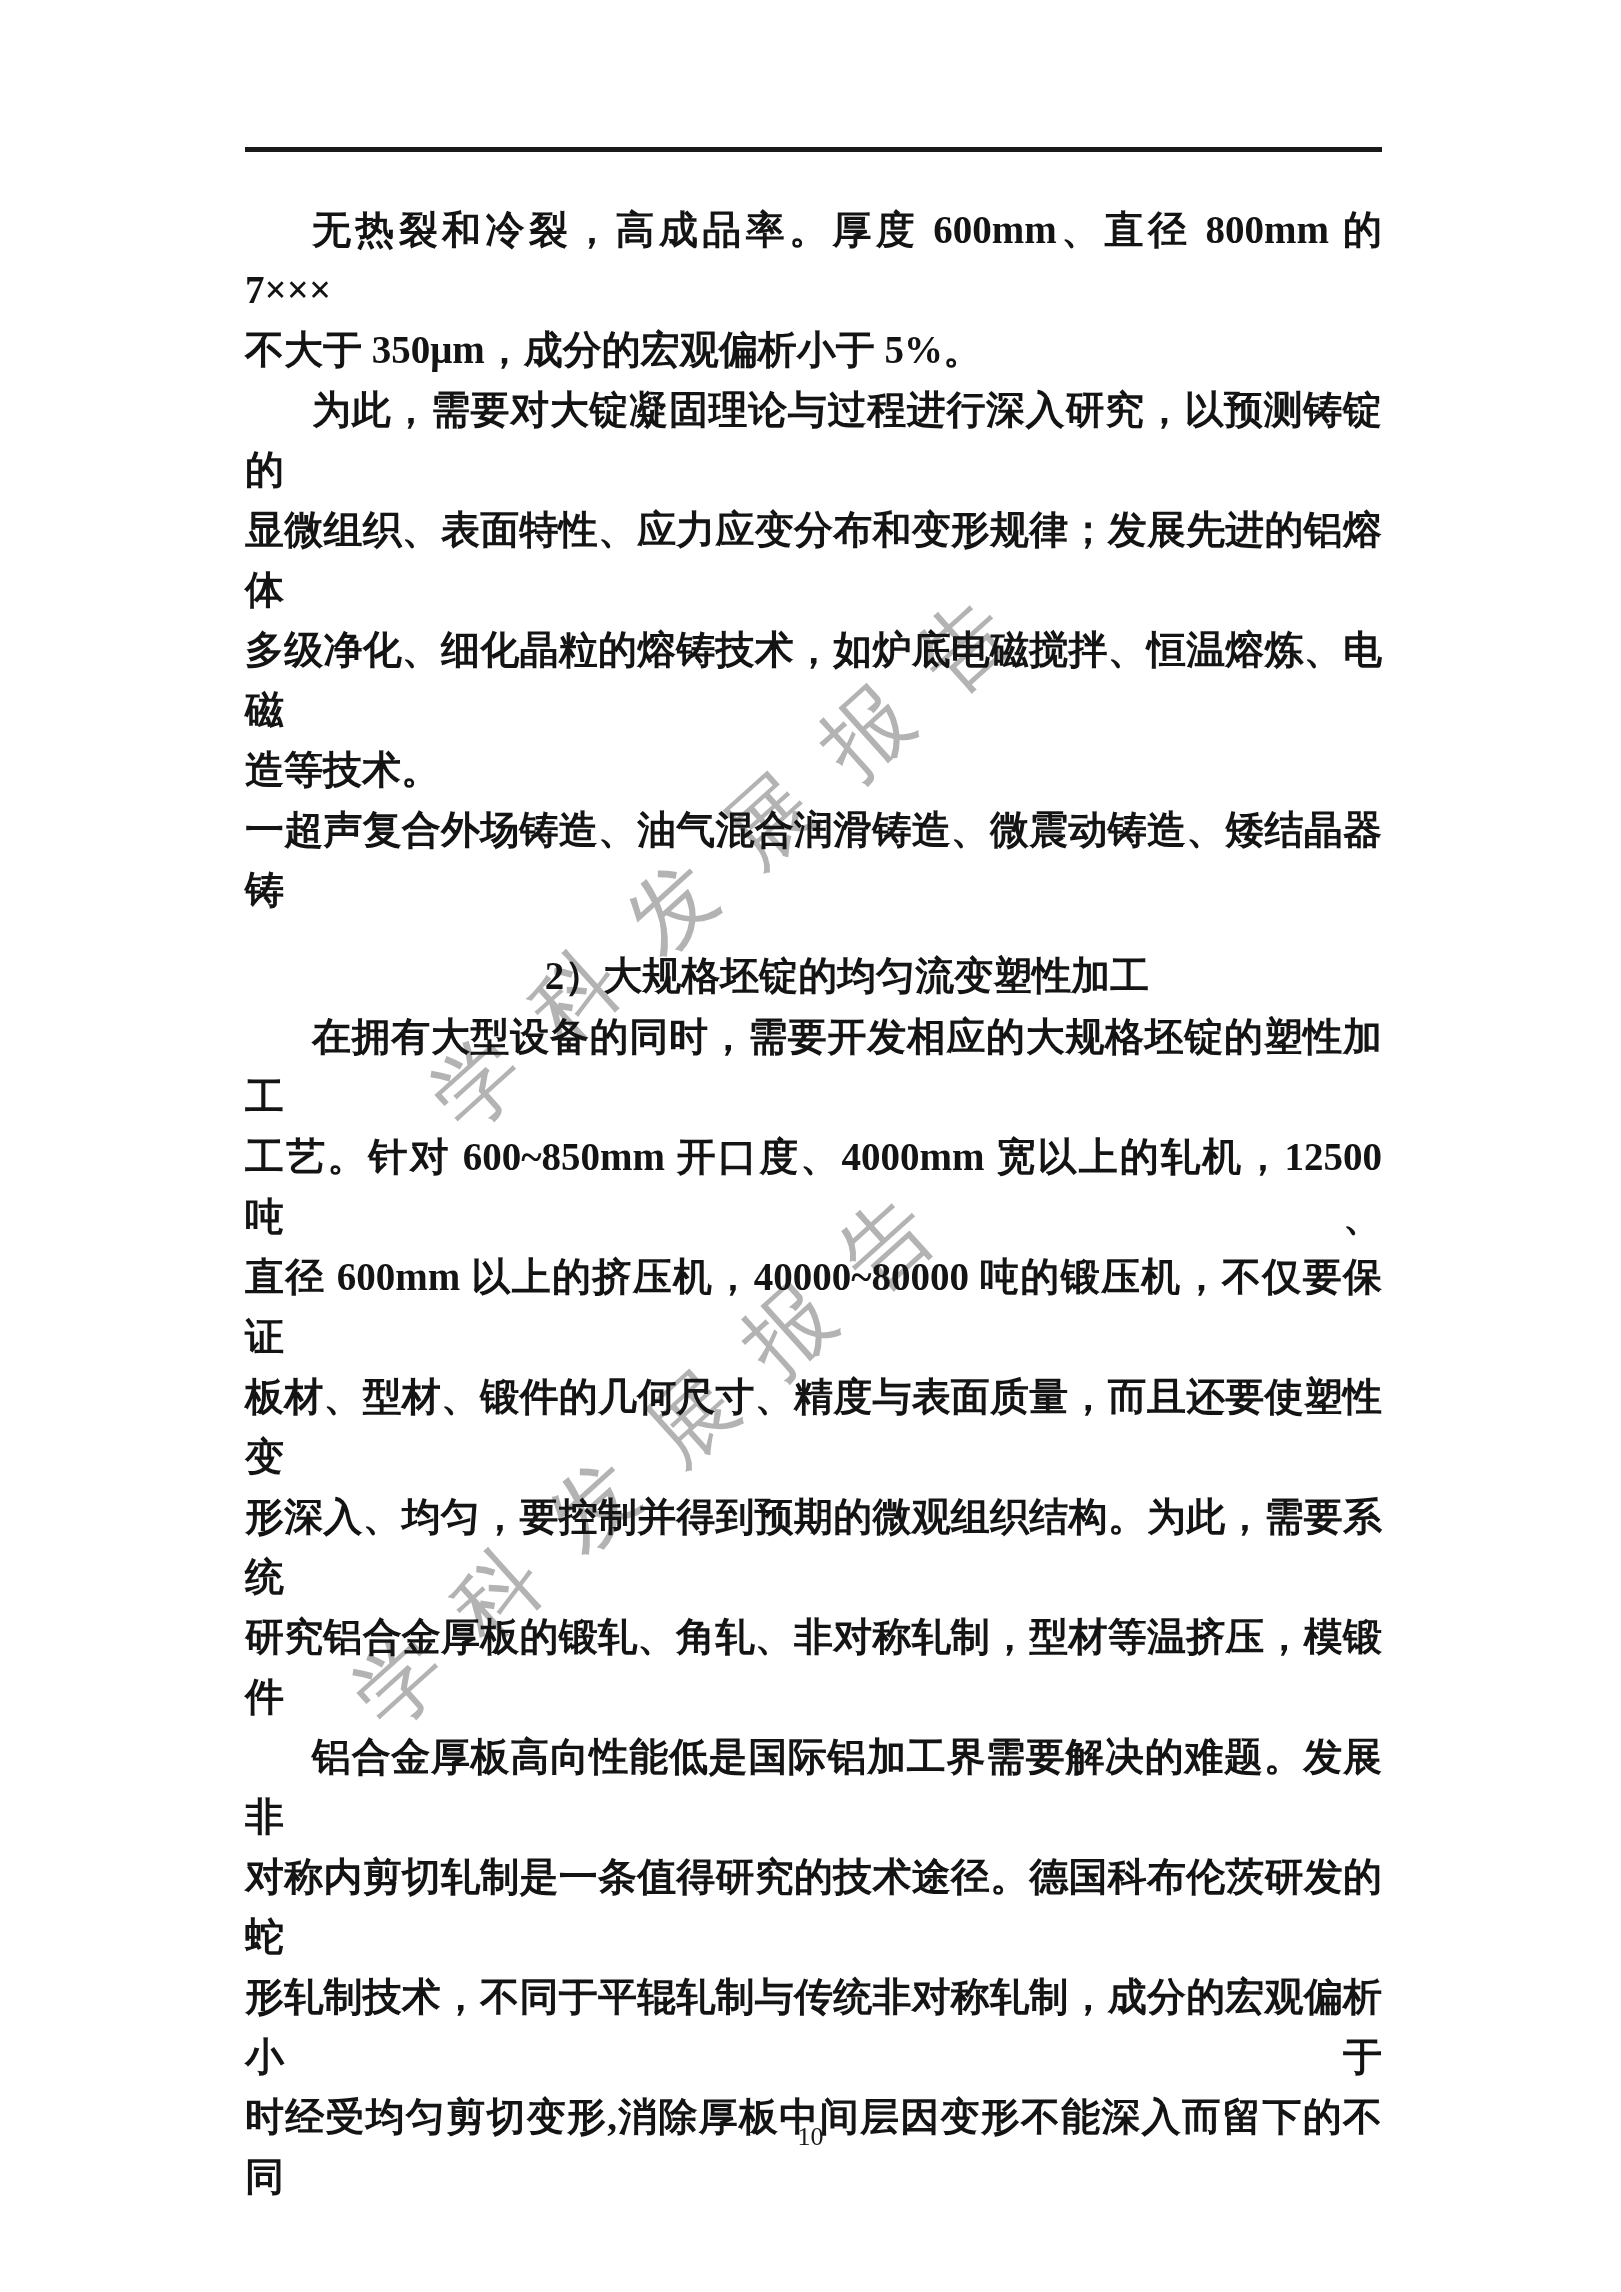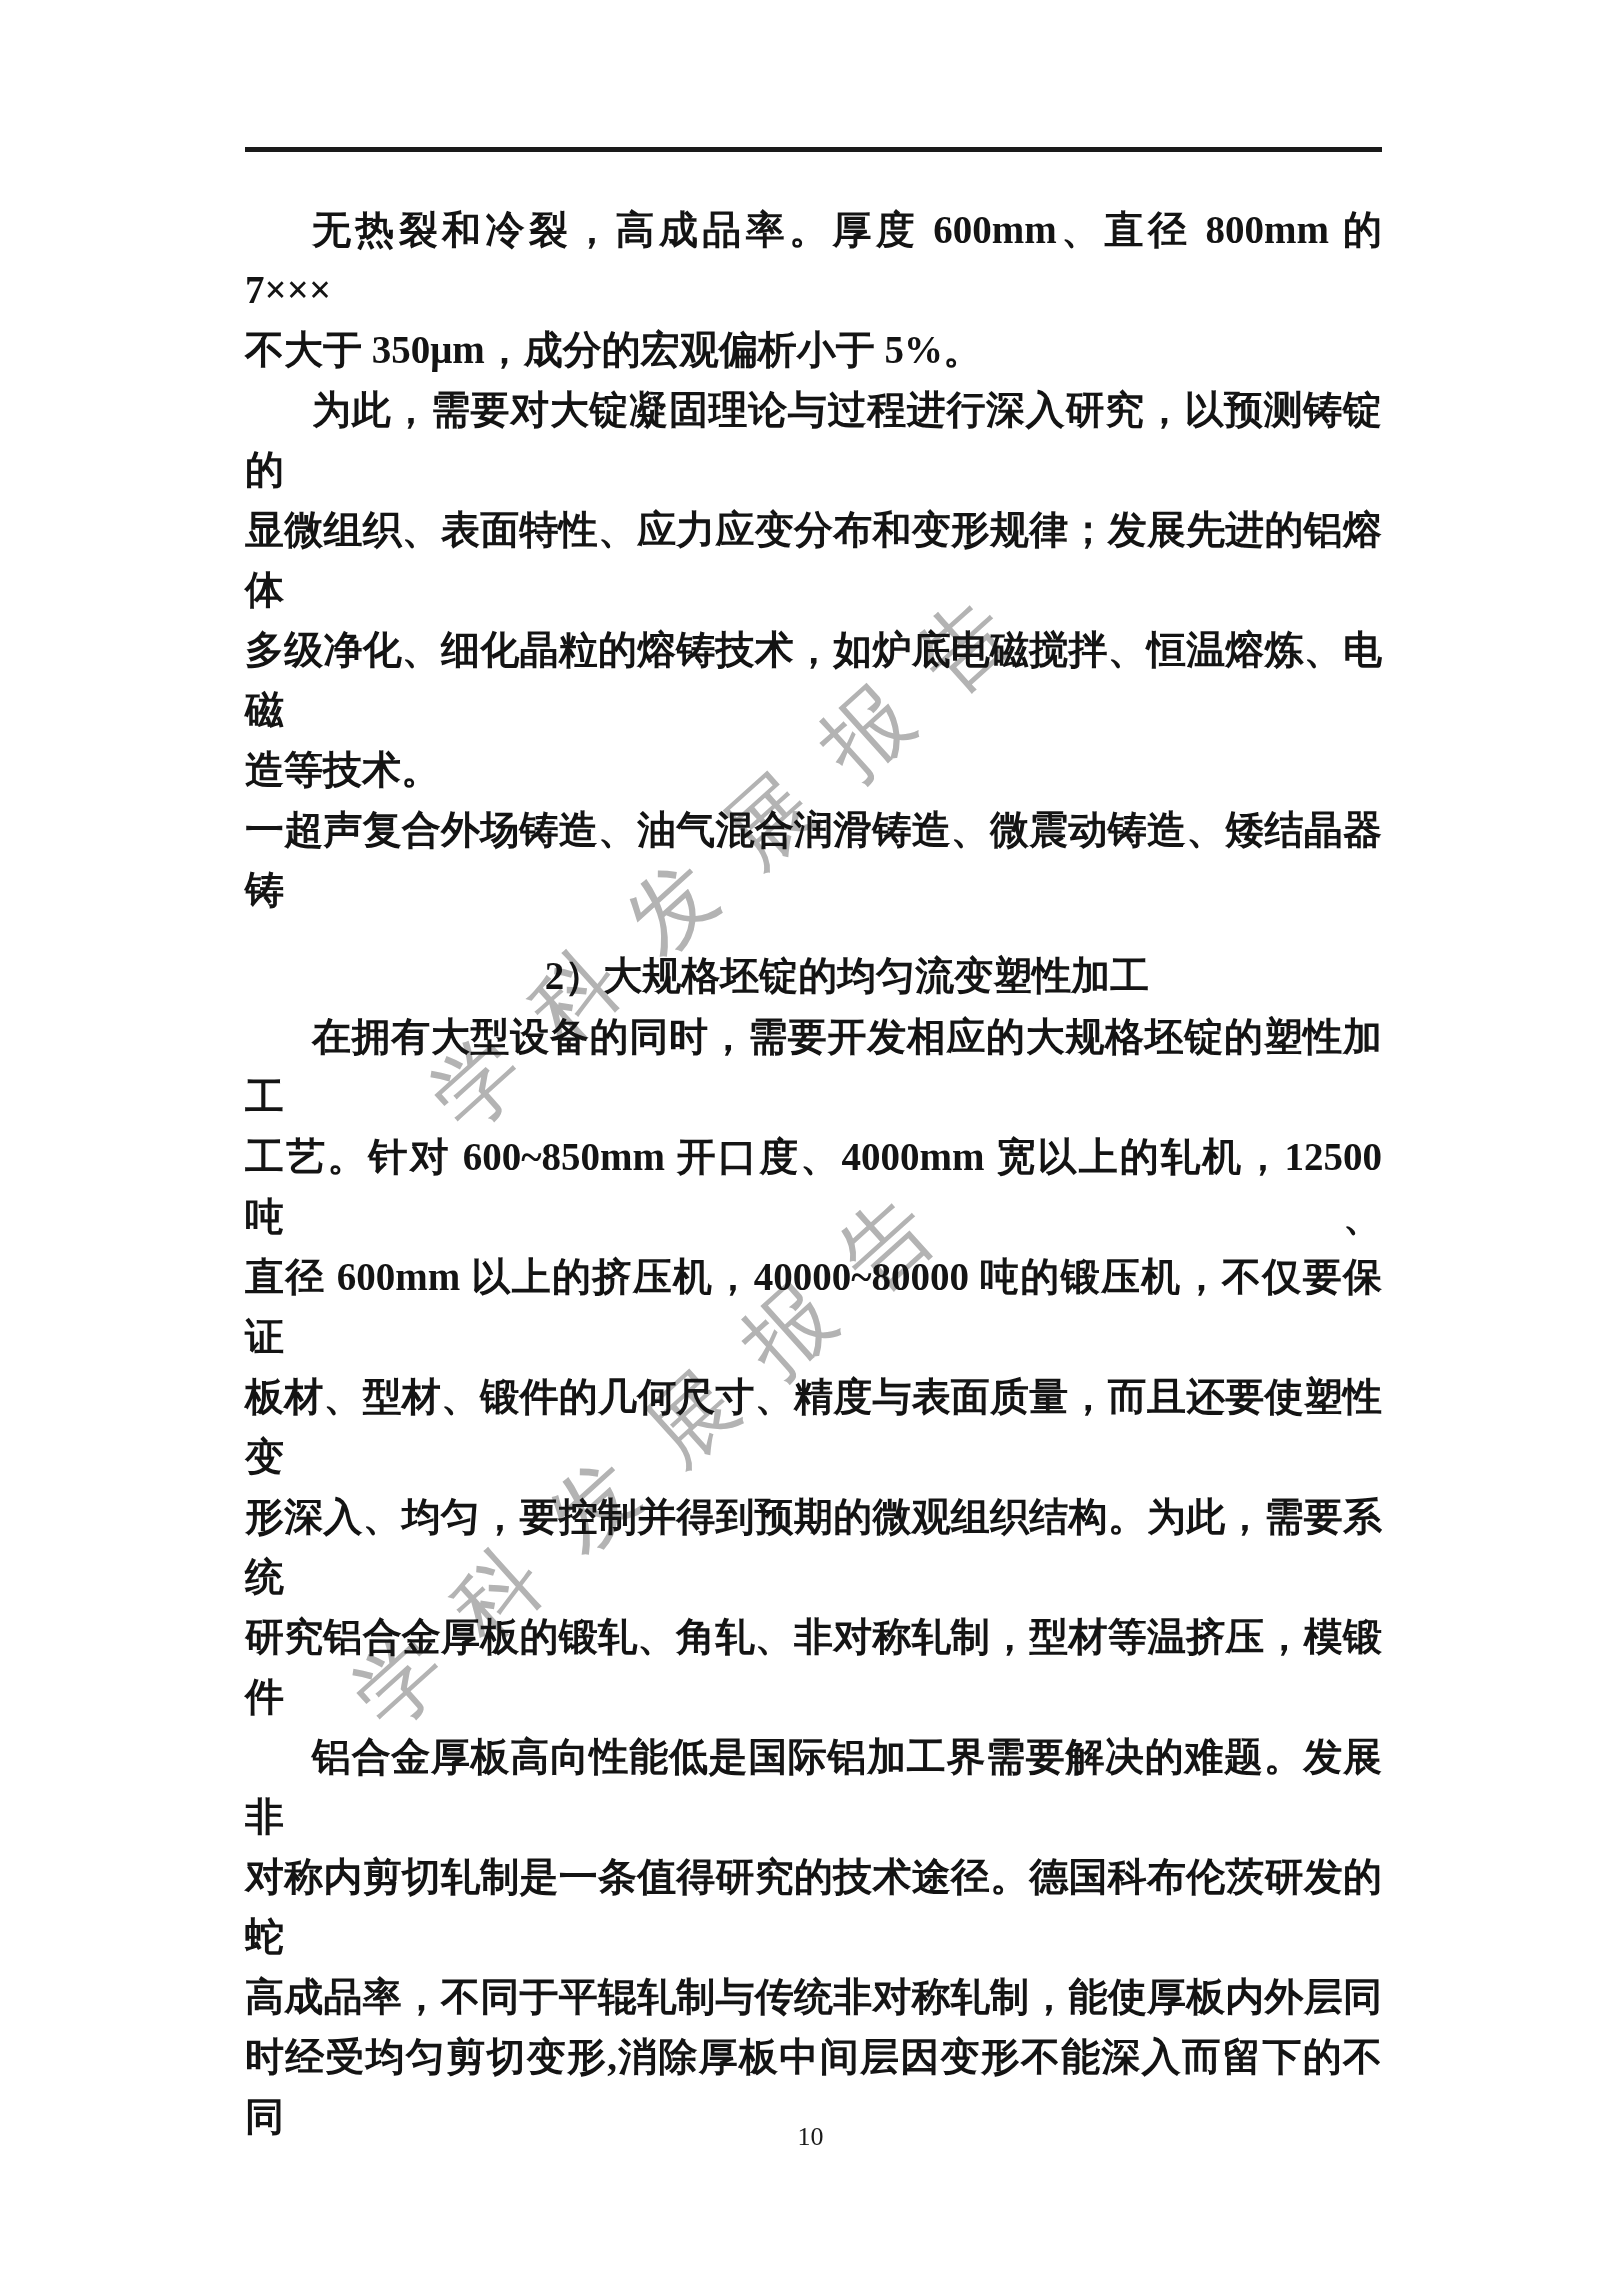--- a/index.html
+++ b/index.html
@@ -84,20 +84,20 @@
         <div class="line indent fill">在拥有大型设备的同时，需要开发相应的大规格坯锭的塑性加工</div>
         <div class="line fill">工艺。针对 600~850mm 开口度、4000mm 宽以上的轧机，12500 吨、</div>
         <div class="line fill">直径 600mm 以上的挤压机，40000~80000 吨的锻压机，不仅要保证</div>
         <div class="line fill">板材、型材、锻件的几何尺寸、精度与表面质量，而且还要使塑性变</div>
         <div class="line fill">形深入、均匀，要控制并得到预期的微观组织结构。为此，需要系统</div>
         <div class="line fill">研究铝合金厚板的锻轧、角轧、非对称轧制，型材等温挤压，模锻件</div>
       </div>
       <div class="para body">
         <div class="line indent fill">铝合金厚板高向性能低是国际铝加工界需要解决的难题。发展非</div>
         <div class="line fill">对称内剪切轧制是一条值得研究的技术途径。德国科布伦茨研发的蛇</div>
-        <div class="line fill">高成品率，不同于平辊轧制与传统非对称轧制，能使厚板内外层同</div>
+        <div class="line fill">形轧制技术，不同于平辊轧制与传统非对称轧制，成分的宏观偏析小于</div>
         <div class="line fill">时经受均匀剪切变形,消除厚板中间层因变形不能深入而留下的不同</div>
       </div>
     </main>
 
   <div class="page-number">10</div>
 </div>
 
 
 </body></html>

